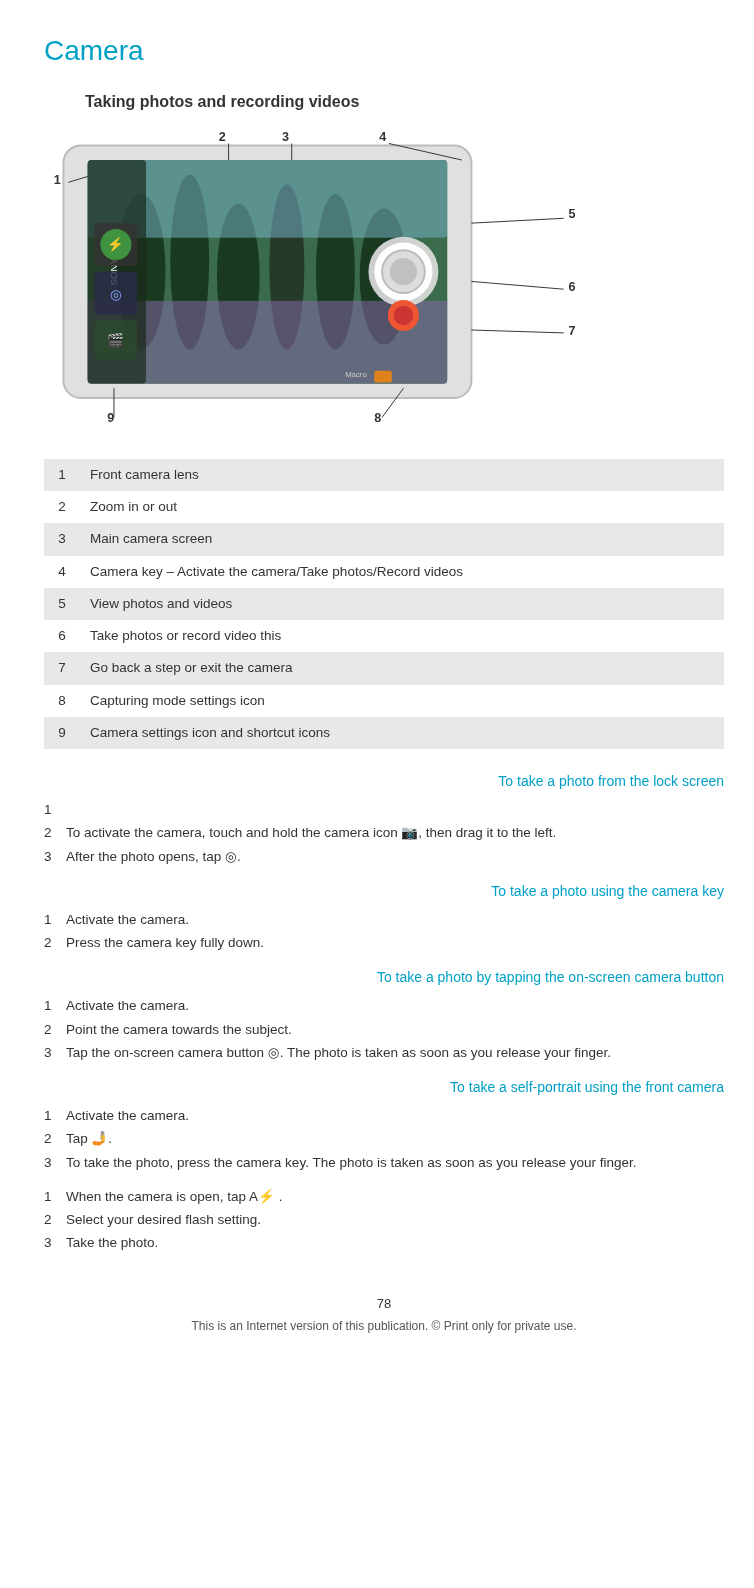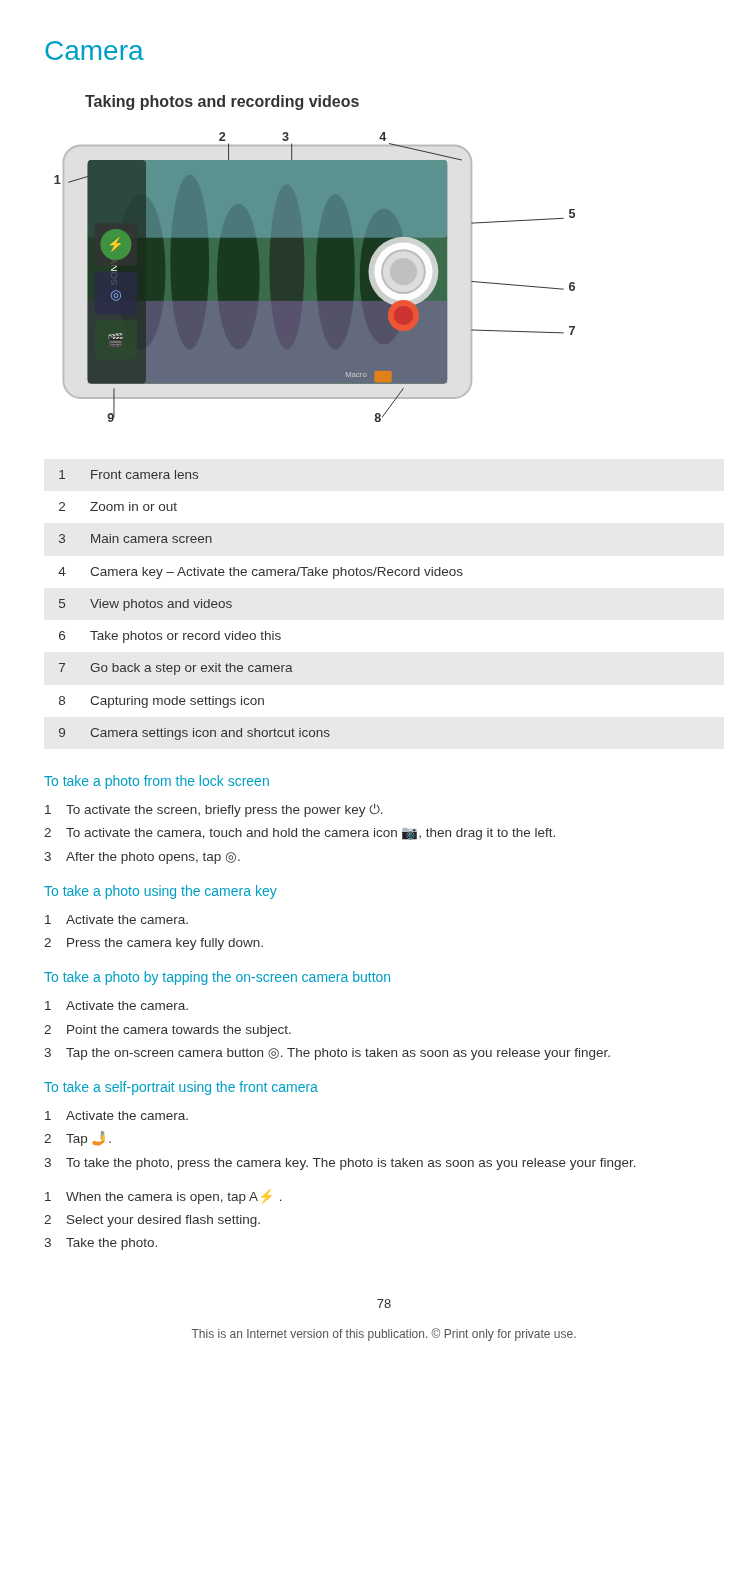--- a/index.html
+++ b/index.html
@@ -54,20 +54,21 @@
       width: 36px;
       text-align: center;
       font-weight: normal;
     }
     .subsection-title {
       color: #00a0c6;
       font-size: 14px;
       font-weight: normal;
       margin-bottom: 8px;
       margin-top: 12px;
+      text-align: right;
     }
     .numbered-list {
       list-style: none;
       margin-bottom: 14px;
       padding: 0;
     }
     .numbered-list li {
       display: flex;
       margin-bottom: 3px;
       font-size: 13.5px;
@@ -80,21 +81,21 @@
     .footer {
       text-align: center;
       margin-top: 40px;
       padding-bottom: 16px;
       font-size: 13px;
       color: #333;
     }
     .footer-note {
       font-size: 12px;
       color: #555;
-      margin-top: 12px;
+      margin-top: 4px;
     }
   </style>
 </head>
 <body>
 
 <div class="page">
 
   <h1 class="page-title">Camera</h1>
 
   <h2 class="section-title">Taking photos and recording videos</h2>
@@ -210,21 +211,20 @@
           <td>Camera settings icon and shortcut icons</td>
         </tr>
       </tbody>
   </table>
 
   <div id="subsections-container">
       <p class="subsection-title">To take a photo from the lock screen</p>
       <ol class="numbered-list">
         <li>
           <span class="num">1</span>
-          <span>To activate the screen, briefly press the power key ⏻.</span>
         </li>
         <li>
           <span class="num">2</span>
           <span>To activate the camera, touch and hold the camera icon 📷, then drag it to the left.</span>
         </li>
         <li>
           <span class="num">3</span>
           <span>After the photo opens, tap ◎.</span>
         </li>
       </ol>

